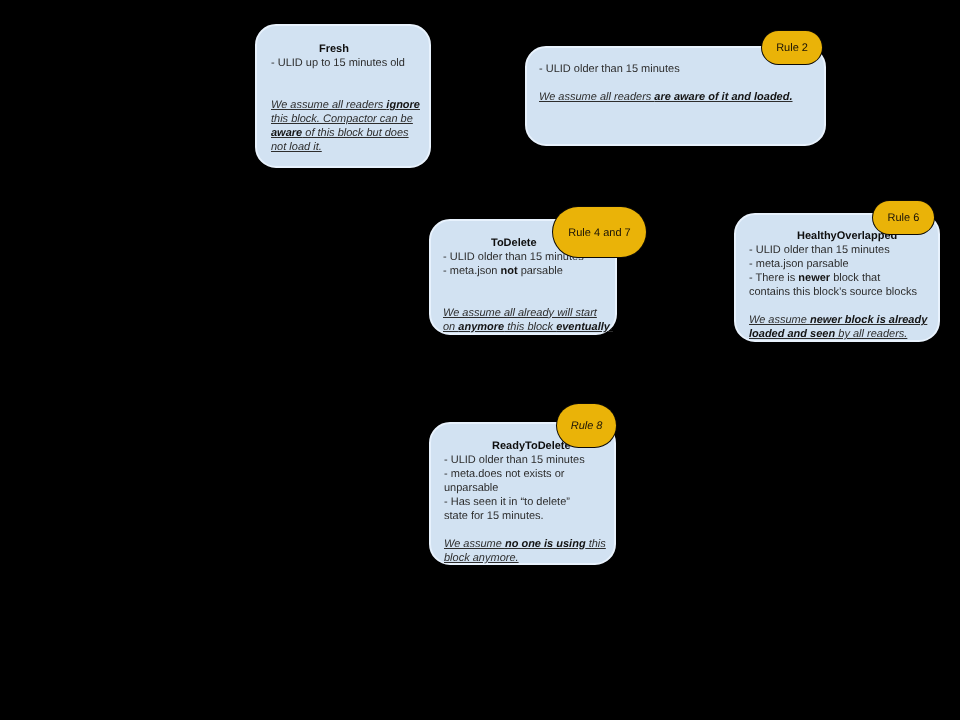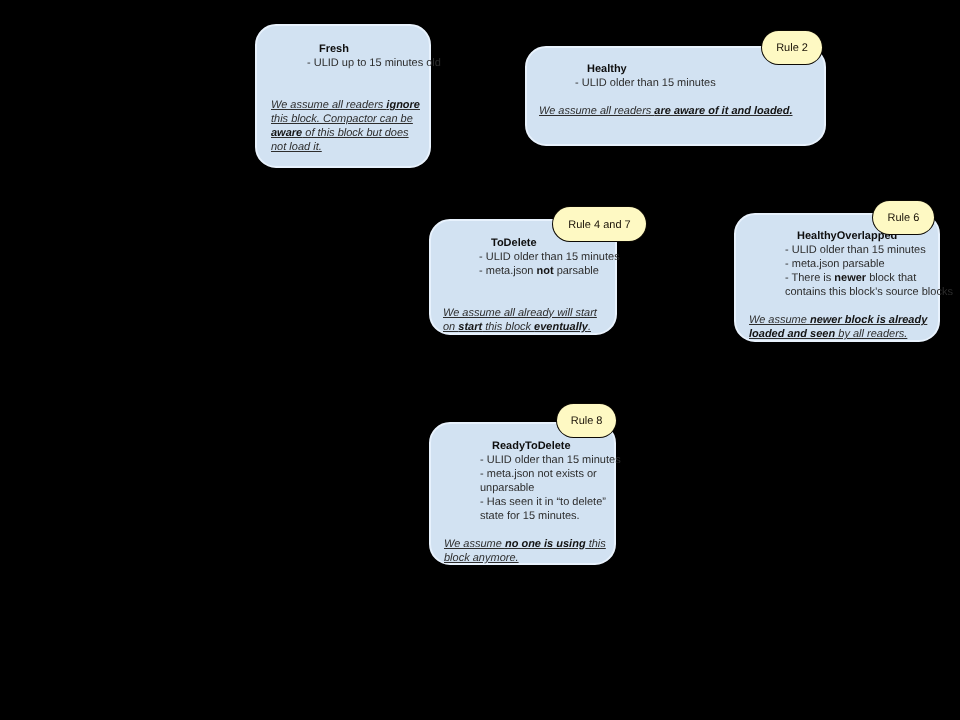--- a/index.html
+++ b/index.html
@@ -11,46 +11,46 @@
        -webkit-font-smoothing:antialiased;text-rendering:geometricPrecision;}
   #canvas{position:relative;width:960px;height:720px;background:#000000;}
 
   .card{position:absolute;background:#d2e2f2;border:2px solid #e8f2fd;
         border-radius:21px;box-sizing:border-box;}
 
   .card-text{position:absolute;color:#2d2d2d;line-height:14.05px;font-size:0;}
   .card-text>div{font-size:11px;}
   .card-title,.bullet-line,.assumption-line{white-space:pre;}
   .card-title{font-weight:bold;color:#0e0e0e;padding-left:48px;}
-  .bullet-line{color:#2d2d2d;margin-left:36px;}
+  .bullet-line{color:#2d2d2d;}
   .bullet-line b{font-weight:bold;color:#141414;}
   .blank-line{height:14.05px;}
   .assumption{font-style:italic;text-decoration:underline;}
   .assumption-line b{font-weight:bold;color:#141414;}
 
-  .rule-badge{position:absolute;background:#fef9c3;border-radius:999px;
+  .rule-badge{position:absolute;background:#eab308;border-radius:999px;
               box-shadow:0 0 0 1px #0d0a04;color:#1a1308;font-size:11px;
               display:flex;align-items:center;justify-content:center;box-sizing:border-box;
               padding-top:2px;}
 
   
   #card-fresh             {left:254.9px;top:24px;width:176.4px;height:144px;}
   #text-fresh             {left:271px;top:42px;}
   #card-healthy           {left:524.8px;top:46px;width:301.6px;height:99.8px;}
   #text-healthy           {left:539px;top:61.8px;}
   #badge-healthy          {left:761.8px;top:30.6px;width:60.5px;height:33.6px;}
   #card-todelete          {left:428.6px;top:219px;width:188.8px;height:116.3px;}
   #text-todelete          {left:443px;top:235.6px;}
-  #badge-todelete         {left:553px;top:207.3px;width:93px;height:34px;}
+  #badge-todelete         {left:553px;top:207.3px;width:93px;height:50px;}
   #card-healthyoverlapped {left:733.8px;top:212.9px;width:206.7px;height:129.3px;}
   #text-healthyoverlapped {left:749px;top:228.9px;}
   #badge-healthyoverlapped{left:872.8px;top:200.7px;width:61.2px;height:33.6px;}
   #card-readytodelete     {left:428.6px;top:422.3px;width:187.9px;height:142.8px;}
   #text-readytodelete     {left:444px;top:438.7px;}
-  #badge-readytodelete    {left:556.8px;top:403.6px;width:59.6px;height:33px;}
+  #badge-readytodelete    {left:556.8px;top:403.6px;width:59.6px;height:43px;font-style:italic;}
 </style>
 </head>
 <body>
 
 <div id="canvas">
 
   <div class="card" id="card-fresh"></div>
   <div class="card-text" id="text-fresh">
     <div class="card-title">Fresh</div>
     <div class="bullets">
@@ -63,21 +63,20 @@
     <div class="assumption">
         <div class="assumption-line">We assume all readers <b>ignore</b></div>
         <div class="assumption-line">this block. Compactor can be</div>
         <div class="assumption-line"><b>aware</b> of this block but does</div>
         <div class="assumption-line">not load it.</div>
       </div>
   </div>
 
   <div class="card" id="card-healthy"></div>
   <div class="card-text" id="text-healthy">
-    <div class="card-title">Healthy</div>
     <div class="bullets">
         <div class="bullet-line">- ULID older than 15 minutes</div>
       </div>
     <div class="blanks">
         <div class="blank-line"></div>
       </div>
     <div class="assumption">
         <div class="assumption-line">We assume all readers <b>are aware of it and loaded.</b></div>
       </div>
   </div>
@@ -89,21 +88,21 @@
     <div class="bullets">
         <div class="bullet-line">- ULID older than 15 minutes</div>
         <div class="bullet-line">- meta.json <b>not</b> parsable</div>
       </div>
     <div class="blanks">
         <div class="blank-line"></div>
         <div class="blank-line"></div>
       </div>
     <div class="assumption">
         <div class="assumption-line">We assume all already will start</div>
-        <div class="assumption-line">on <b>start</b> this block <b>eventually</b>.</div>
+        <div class="assumption-line">on <b>anymore</b> this block <b>eventually</b>.</div>
       </div>
   </div>
   <div class="rule-badge" id="badge-todelete">Rule 4 and 7</div>
 
   <div class="card" id="card-healthyoverlapped"></div>
   <div class="card-text" id="text-healthyoverlapped">
     <div class="card-title">HealthyOverlapped</div>
     <div class="bullets">
         <div class="bullet-line">- ULID older than 15 minutes</div>
         <div class="bullet-line">- meta.json parsable</div>
@@ -118,21 +117,21 @@
         <div class="assumption-line"><b>loaded and seen</b> by all readers.</div>
       </div>
   </div>
   <div class="rule-badge" id="badge-healthyoverlapped">Rule 6</div>
 
   <div class="card" id="card-readytodelete"></div>
   <div class="card-text" id="text-readytodelete">
     <div class="card-title">ReadyToDelete</div>
     <div class="bullets">
         <div class="bullet-line">- ULID older than 15 minutes</div>
-        <div class="bullet-line">- meta.json not exists or</div>
+        <div class="bullet-line">- meta.does not exists or</div>
         <div class="bullet-line">unparsable</div>
         <div class="bullet-line">- Has seen it in “to delete”</div>
         <div class="bullet-line">state for 15 minutes.</div>
       </div>
     <div class="blanks">
         <div class="blank-line"></div>
       </div>
     <div class="assumption">
         <div class="assumption-line">We assume <b>no one is using</b> this</div>
         <div class="assumption-line">block anymore.</div>

